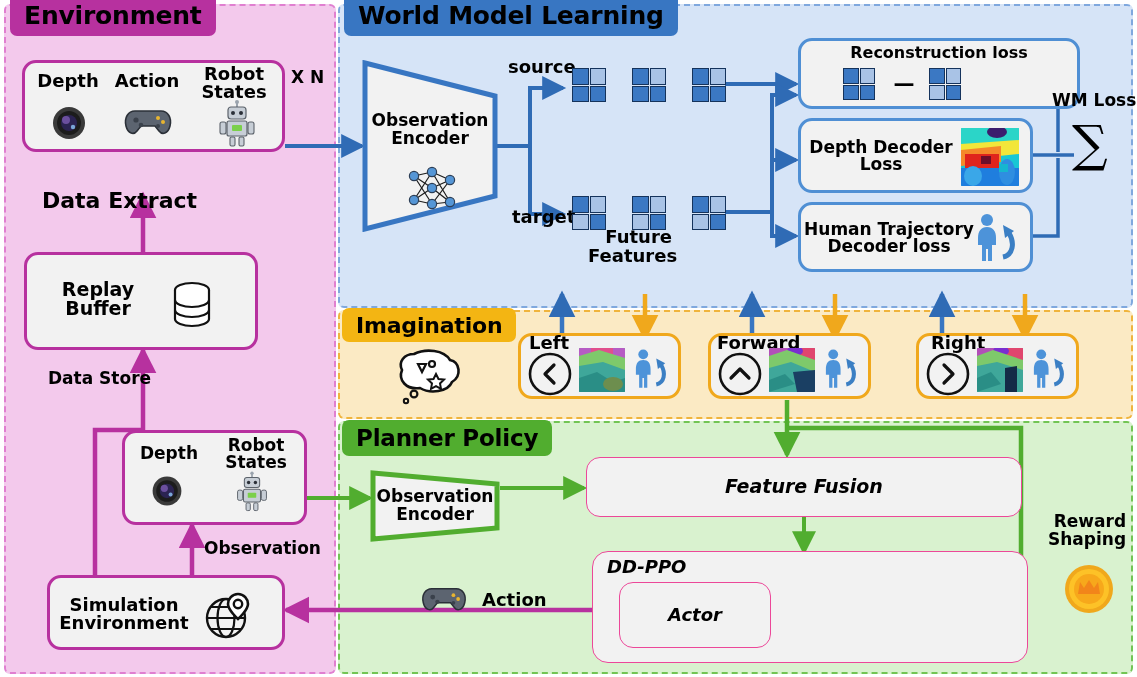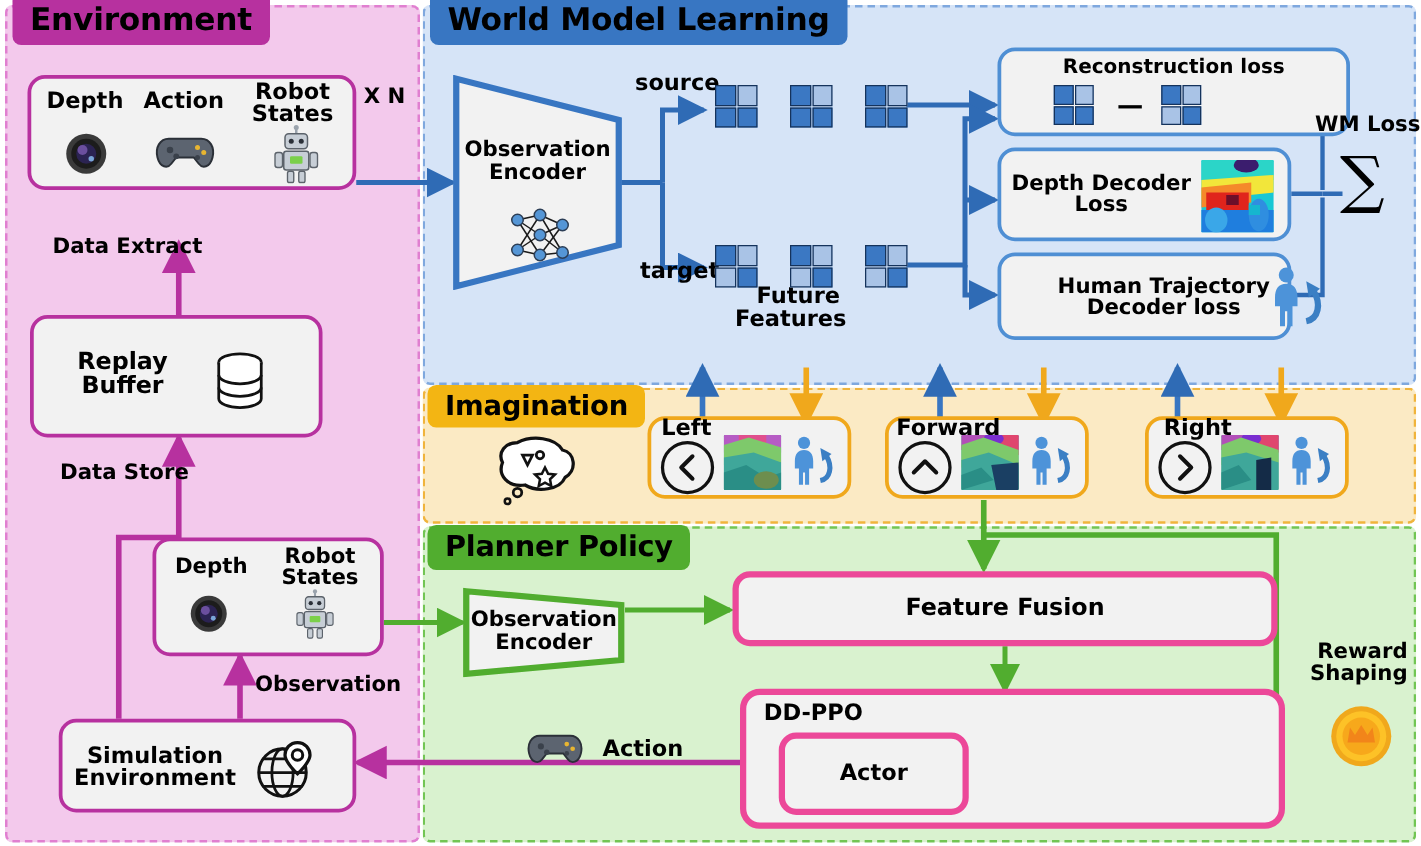--- a/index.html
+++ b/index.html
@@ -36,21 +36,21 @@
                 background: #f3b513; }
   .pill-plan  { left: 342px; top: 420px; height: 36px; font-size: 23px;
                 background: #51ad2f; }
 
   
   .card { position: absolute; background: #f2f2f2; border-radius: 14px;
           display: flex; align-items: center; justify-content: center; }
   .card-pink  { border: 3px solid #b7319f; }
   .card-blue  { border: 3px solid #4f8fd4; }
   .card-org   { border: 3px solid #f0a81c; }
-  .card-green { border: 5px solid #ec4899; }
+  .card-green { border: 1px solid #ec4899; font-style: italic; }
 
   .lbl { font-weight: bold; color: #000; text-align: center;
          line-height: 1.02; white-space: pre-line; }
 
   
   .trap { position: absolute; }
   .trap svg { position: absolute; left: 0; top: 0; }
   .trap .tl { position: absolute; width: 100%; text-align: center;
               font-weight: bold; color: #000; line-height: 1.05;
               white-space: pre-line; }
@@ -178,21 +178,21 @@
         <rect x="15" y="26" width="10" height="6" rx="1" fill="#7bd04a"></rect>
         <rect x="3" y="23" width="6" height="12" rx="2" fill="#c7ced6" stroke="#5c636b" stroke-width="1.1"></rect>
         <rect x="31" y="23" width="6" height="12" rx="2" fill="#c7ced6" stroke="#5c636b" stroke-width="1.1"></rect>
         <rect x="13" y="38" width="5" height="9" rx="1.5" fill="#c7ced6" stroke="#5c636b" stroke-width="1.1"></rect>
         <rect x="22" y="38" width="5" height="9" rx="1.5" fill="#c7ced6" stroke="#5c636b" stroke-width="1.1"></rect>
       </svg>
     </div>
   </div>
   <div class="txt" style="left:291px;top:69px;font-size:17px;">X N</div>
 
-  <div class="txt" style="left:42px;top:189px;font-size:17px;">Data Extract</div>
+  <div class="txt" style="left:42px;top:189px;font-size:22px;">Data Extract</div>
 
   <div class="card card-pink" style="left:24px;top:252px;width:234px;height:98px;">
     <div style="position:relative;width:100%;height:100%;">
       <div class="lbl" style="position:absolute;left:16px;top:25px;width:110px;font-size:19px;">Replay
 Buffer</div>
       <svg class="icn" style="left:140px;top:26px;" width="50" height="48" viewBox="0 0 50 48">
         <ellipse cx="25" cy="9" rx="17" ry="7" fill="#fff" stroke="#111" stroke-width="2.2"></ellipse>
         <path d="M8,9 V38 C8,42 16,45 25,45 C34,45 42,42 42,38 V9" fill="#fff" stroke="#111" stroke-width="2.2"></path>
         <path d="M8,19 C8,23 16,26 25,26 C34,26 42,23 42,19" fill="none" stroke="#111" stroke-width="2.2"></path>
         <path d="M8,29 C8,33 16,36 25,36 C34,36 42,33 42,29" fill="none" stroke="#111" stroke-width="2.2"></path>
@@ -355,21 +355,21 @@
         <rect x="4" y="26" width="34" height="16" fill="#e0241c"></rect>
         <rect x="20" y="28" width="10" height="8" fill="#6d0f2a"></rect>
         <rect x="0" y="40" width="58" height="18" fill="#1f7ede"></rect>
         <ellipse cx="12" cy="48" rx="9" ry="10" fill="#3aa7e8"></ellipse>
         <ellipse cx="46" cy="44" rx="8" ry="13" fill="#2f8ee0"></ellipse>
         <rect x="38" y="36" width="9" height="8" fill="#16b6cf"></rect>
       </svg>
     </div>
   </div>
 
-  <div class="card card-blue" style="left:798px;top:202px;width:235px;height:70px;padding-left:42px;">
+  <div class="card card-blue" style="left:798px;top:202px;width:235px;height:70px;">
     <div style="position:relative;width:100%;height:100%;">
       <div class="lbl" style="position:absolute;left:2px;top:16px;width:172px;font-size:17px;">Human Trajectory
 Decoder loss</div>
       <svg class="icn" style="left:172px;top:6px;" width="52" height="54" viewBox="0 0 52 54">
         <circle cx="14" cy="9" r="6" fill="#4d93d9"></circle>
         <path d="M14,16 C20,16 23,20 23,27 L23,34 L19,34 L19,50 L15,50 L15,38 L13,38 L13,50 L9,50 L9,34 L5,34 L5,27 C5,20 8,16 14,16 Z" fill="#4d93d9"></path>
         <path d="M30,46 C40,44 42,32 36,22" stroke="#3b7fc4" stroke-width="5" fill="none"></path>
         <path d="M30,14 L41,20 L32,27 Z" fill="#3b7fc4"></path>
       </svg>
     </div>

